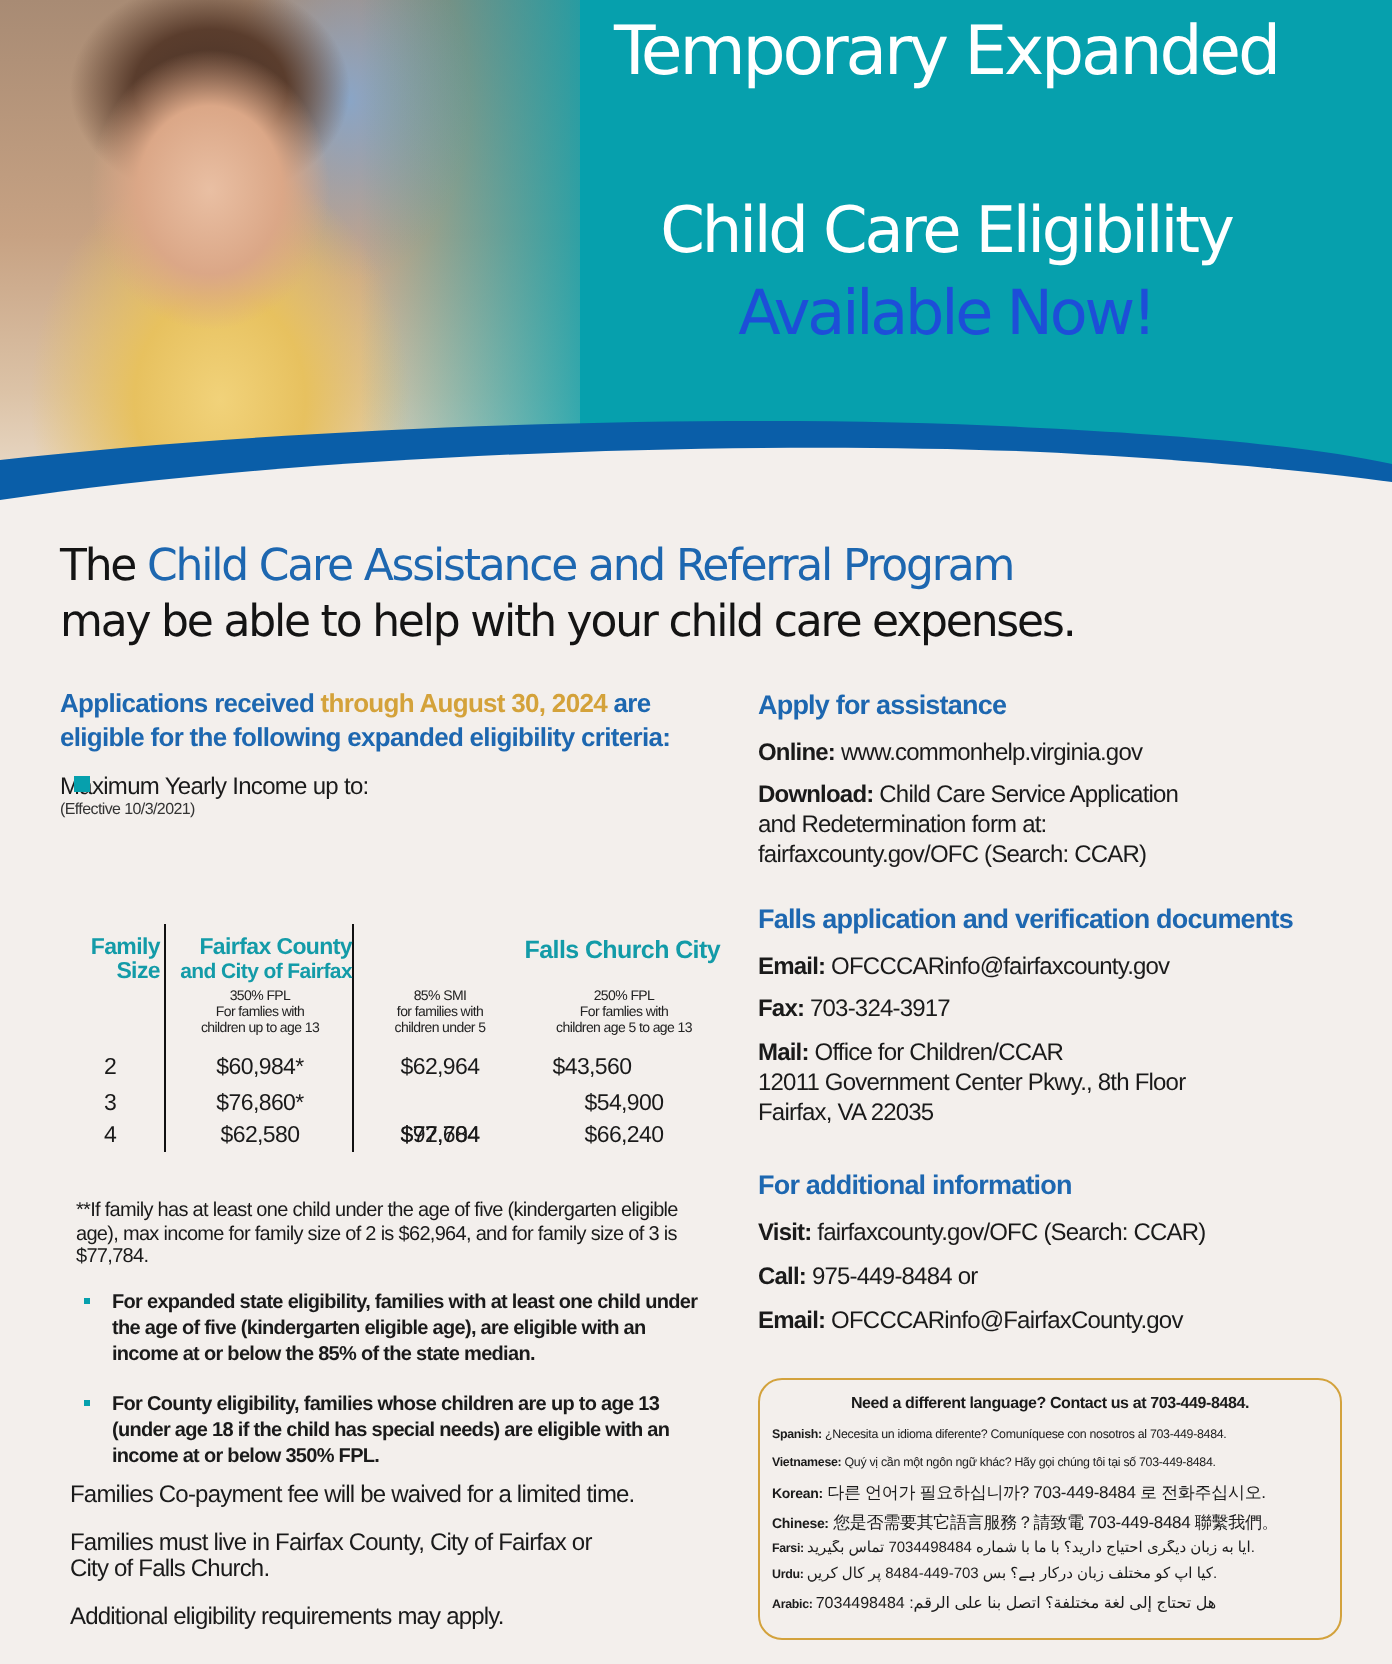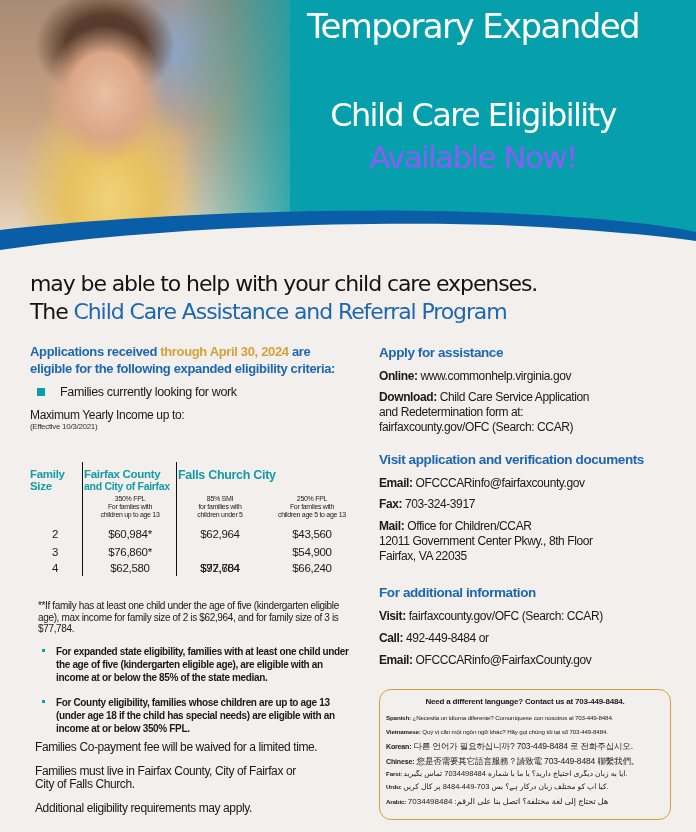--- a/index.html
+++ b/index.html
@@ -16,40 +16,40 @@
       radial-gradient(ellipse 95px 120px at 110px 200px, #f1d27a 0%, #e7c15f 45%, rgba(231,193,95,0) 100%),
       radial-gradient(ellipse 60px 90px at 175px 50px, #8aa5c6 0%, rgba(138,165,198,0) 100%),
       linear-gradient(180deg, #a88b74 0%, #c7a283 45%, #dcc3a7 75%, #efe4d6 100%);
   }
   .hero-fade { position: absolute; left: 180px; top: 0; width: 140px; height: 262px;
     background: linear-gradient(90deg, rgba(6,160,173,0) 0%, rgba(6,160,173,0.55) 55%, #06a0ad 100%); }
   .hero-title { position: absolute; left: 250px; width: 446px; text-align: center; color: #ffffff;
     font-family: "DejaVu Sans", sans-serif; letter-spacing: -1.6px; font-weight: 400; }
   .t1 { top: 6px; font-size: 34px; }
   .t2 { top: 96px; font-size: 32px; }
-  .t3 { top: 139px; font-size: 31px; color: #8b5cf6; }
+  .t3 { top: 139px; font-size: 31px; color: #1d4ed8; }
   .wave { position: absolute; left: 0; top: 190px; width: 696px; height: 80px; }
 
   
   .intro { position: absolute; left: 30px; top: 270px; font-family: "DejaVu Sans", sans-serif;
     font-size: 22px; line-height: 28px; letter-spacing: -1.1px; color: #141414; }
   .intro .accent { color: #1d67b0; }
 
   
   .left { position: absolute; left: 30px; top: 343px; width: 330px; }
   .elig-head { font-size: 13px; line-height: 17px; font-weight: 700; color: #1d67b0; letter-spacing: -0.35px; }
   .elig-head .gold { color: #d4a23a; }
   .bul { position: relative; font-size: 12.5px; line-height: 14px; letter-spacing: -0.35px; padding-left: 30px; margin-top: 8px; }
   .bul .sq { position: absolute; left: 7px; top: 3px; width: 8px; height: 8px; background: #06a0ad; }
   .maxinc { font-size: 12px; margin-top: 10px; letter-spacing: -0.35px; line-height: 13px; }
   .effective { font-size: 8px; color: #333; letter-spacing: -0.3px; }
 
   .tbl { position: absolute; left: 30px; top: 460px; width: 330px; height: 118px; }
   .tbl .vline { position: absolute; width: 1px; background: #111; top: 2px; height: 114px; }
-  .th { position: absolute; color: #139ba8; font-weight: 700; font-size: 11.5px; line-height: 12px; text-align: left; letter-spacing: -0.3px; }
+  .th { position: absolute; color: #139ba8; font-weight: 700; font-size: 11.5px; line-height: 12px; text-align: right; letter-spacing: -0.3px; }
   .sub { position: absolute; font-size: 7px; line-height: 8px; text-align: center; color: #222; letter-spacing: -0.3px; }
   .cell { position: absolute; font-size: 11.5px; text-align: center; letter-spacing: -0.3px; }
 
   .note { position: absolute; left: 38px; top: 600px; width: 322px; font-size: 10px; line-height: 11.5px; letter-spacing: -0.35px; }
   .sbul { position: absolute; left: 38px; width: 320px; font-size: 10px; line-height: 13px; letter-spacing: -0.35px; padding-left: 18px; font-weight: bold; }
   .sbul .dot { position: absolute; left: 4px; top: 4px; width: 3px; height: 3px; background: #06a0ad; }
   .foot { position: absolute; left: 35px; width: 320px; font-size: 12px; line-height: 13px; letter-spacing: -0.4px; }
 
   
   .rhead { position: absolute; left: 379px; font-size: 13.5px; font-weight: 700; color: #1d67b0; letter-spacing: -0.4px; }
@@ -75,30 +75,30 @@
   <div class="hero-title t1">Temporary Expanded</div>
   <div class="hero-title t2">Child Care Eligibility</div>
   <div class="hero-title t3">Available Now!</div>
 </div>
 <svg class="wave" viewBox="0 0 696 80" preserveAspectRatio="none">
   <path d="M0 40 C 160 22, 380 16, 520 24 C 600 28, 660 34, 696 42 L696 80 L0 80 Z" fill="#0a5ea8"></path>
   <path d="M0 60 C 160 36, 380 30, 520 36 C 600 40, 660 46, 696 51 L696 80 L0 80 Z" fill="#f3efec"></path>
 </svg>
 
 <div class="intro">
+  <div><span>The </span><span class="accent">Child Care Assistance and Referral Program</span></div>
   <div>may be able to help with your child care expenses.</div>
-  <div><span>The </span><span class="accent">Child Care Assistance and Referral Program</span></div>
 </div>
 
 <div class="left">
   <div class="elig-head">
-    <span>Applications received </span><span class="gold">through April 30, 2024</span><span> are</span><br>
+    <span>Applications received </span><span class="gold">through August 30, 2024</span><span> are</span><br>
     <span>eligible for the following expanded eligibility criteria:</span>
   </div>
-  <div class="bul"><span class="sq"></span><span>Families currently looking for work</span></div>
+  <div class="bul"><span class="sq"></span></div>
   <div class="maxinc">Maximum Yearly Income up to:</div>
   <div class="effective">(Effective 10/3/2021)</div>
 </div>
 
 <div class="tbl">
   <div class="vline" style="left:52px"></div>
   <div class="vline" style="left:146px"></div>
 
   <div class="th" style="left:0;top:8px;width:50px"><span>Family</span><br><span>Size</span></div>
   <div class="th" style="left:54px;top:8px;width:92px"><span>Fairfax County</span><br><span style="font-size:10.5px">and City of Fairfax</span></div>
@@ -117,21 +117,21 @@
   <div class="sub" style="left:234px;top:35px;width:96px">
       <div>250%  FPL</div>
       <div>For famlies with</div>
       <div>children age 5 to age 13</div>
     </div>
 
   <div>
     <div class="cell" style="left:0;top:68px;width:50px">2</div>
     <div class="cell" style="left:54px;top:68px;width:92px">$60,984*</div>
     <div class="cell" style="left:150px;top:68px;width:80px">$62,964</div>
-    <div class="cell" style="left:234px;top:68px;width:96px">$43,560</div>
+    <div class="cell" style="left:218px;top:68px;width:96px">$43,560</div>
   </div>
   <div>
     <div class="cell" style="left:0;top:86px;width:50px">3</div>
     <div class="cell" style="left:54px;top:86px;width:92px">$76,860*</div>
     <div class="cell" style="left:150px;top:102px;width:80px">$77,784</div>
     <div class="cell" style="left:234px;top:86px;width:96px">$54,900</div>
   </div>
   <div>
     <div class="cell" style="left:0;top:102px;width:50px">4</div>
     <div class="cell" style="left:54px;top:102px;width:92px">$62,580</div>
@@ -144,28 +144,28 @@
 <div class="sbul" style="top:645px"><span class="dot"></span><span>For expanded state eligibility, families with at least one child under the age of five (kindergarten eligible age), are eligible with an income at or below the 85% of the state median.</span></div>
 <div class="sbul" style="top:696px"><span class="dot"></span><span>For County eligibility, families whose children are up to age 13 (under age 18 if the child has special needs) are eligible with an income at or below 350% FPL.</span></div>
 <div class="foot" style="top:741px">Families Co-payment fee will be waived for a limited time.</div>
 <div class="foot" style="top:765px;width:280px">Families must live in Fairfax County, City of Fairfax or City of Falls Church.</div>
 <div class="foot" style="top:802px">Additional eligibility requirements may apply.</div>
 
 <div class="rhead" style="top:345px">Apply for assistance</div>
 <div class="rline" style="top:369px"><b>Online:</b><span> www.commonhelp.virginia.gov</span></div>
 <div class="rline" style="top:390px"><b>Download:</b><span> Child Care Service Application</span><br><span>and Redetermination form at:</span><br><span>fairfaxcounty.gov/OFC  (Search: CCAR)</span></div>
 
-<div class="rhead" style="top:452px">Visit application and verification documents</div>
+<div class="rhead" style="top:452px">Falls application and verification documents</div>
 <div class="rline" style="top:476px"><b>Email:</b><span> OFCCCARinfo@fairfaxcounty.gov</span></div>
 <div class="rline" style="top:497px"><b>Fax:</b><span> 703-324-3917</span></div>
 <div class="rline" style="top:519px"><b>Mail:</b><span> Office for Children/CCAR</span><br><span>12011 Government Center Pkwy., 8th Floor</span><br><span>Fairfax, VA 22035</span></div>
 
 <div class="rhead" style="top:585px">For additional information</div>
 <div class="rline" style="top:609px"><b>Visit:</b><span> fairfaxcounty.gov/OFC (Search: CCAR)</span></div>
-<div class="rline" style="top:631px"><b>Call:</b><span> 492-449-8484 or</span></div>
+<div class="rline" style="top:631px"><b>Call:</b><span> 975-449-8484 or</span></div>
 <div class="rline" style="top:653px"><b>Email:</b><span> OFCCCARinfo@FairfaxCounty.gov</span></div>
 
 <div class="langbox">
   <div class="lb-title">Need a different language? Contact us at 703-449-8484.</div>
   <div class="lb-row" style="top:24px"><b>Spanish:</b><span> ¿Necesita un idioma diferente? Comuníquese con nosotros al 703-449-8484.</span></div>
   <div class="lb-row" style="top:38px"><b>Vietnamese:</b><span> Quý vị cần một ngôn ngữ khác? Hãy gọi chúng tôi tại số 703-449-8484.</span></div>
   <div class="lb-row big" style="top:51px"><b style="font-size:7px">Korean:</b><span> 다른 언어가 필요하십니까? 703-449-8484 로 전화주십시오.</span></div>
   <div class="lb-row big" style="top:66px"><b style="font-size:7px">Chinese:</b><span> 您是否需要其它語言服務？請致電 703-449-8484 聯繫我們。</span></div>
   <div class="lb-row" style="top:80px"><b>Farsi:</b> <span class="rtl" style="font-size:7.5px">آیا به زبان دیگری احتیاج دارید؟ با ما با شماره 7034498484 تماس بگیرید.</span></div>
   <div class="lb-row" style="top:93px"><b>Urdu:</b> <span class="rtl" style="font-size:7.5px">کیا آپ کو مختلف زبان درکار ہے؟ بس 703-449-8484 پر کال کریں.</span></div>

